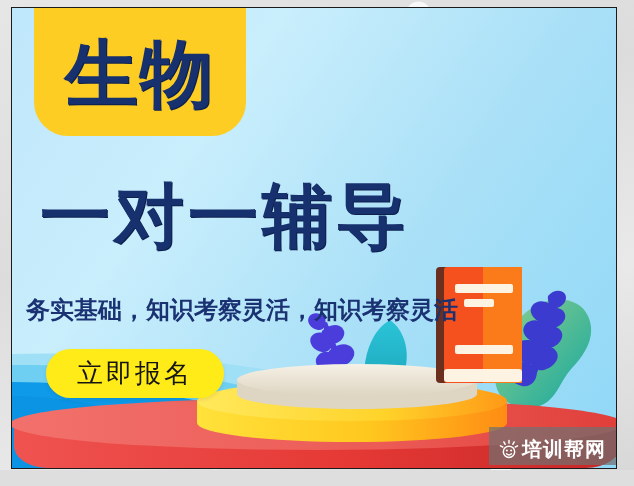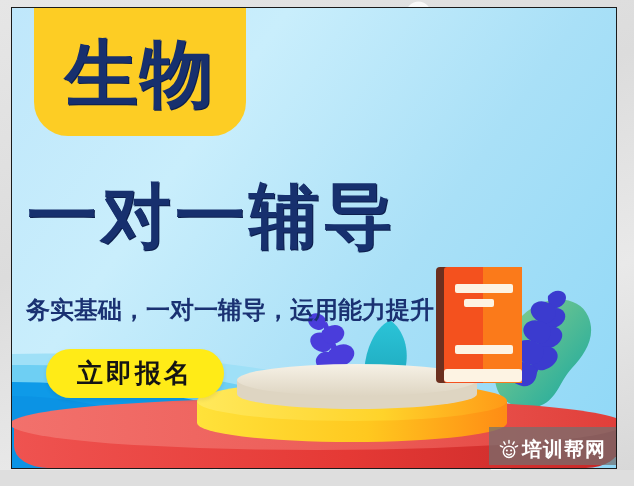--- a/index.html
+++ b/index.html
@@ -47,39 +47,39 @@
     background:#fdcd24;border-radius:0 0 34px 34px;
     display:flex;align-items:center;justify-content:center;
   }
   #badge .txt{
     font-size:73px;font-weight:700;color:#17306e;letter-spacing:2px;
     line-height:1;margin-top:14px;
     text-shadow:1px 1px 0 #0d1f4d;
   }
   
   #headline{
-    position:absolute;left:15px;top:173px;width:470px;
+    position:absolute;left:28px;top:173px;width:470px;
     font-size:70px;font-weight:700;color:#17306e;letter-spacing:4px;
     line-height:1;white-space:nowrap;
     text-shadow:1px 1px 0 #0d1f4d;
   }
   
   #subtitle{
     position:absolute;left:14px;top:286px;
     font-size:24px;font-weight:700;color:#1a3172;letter-spacing:0px;
     white-space:nowrap;
   }
   
   #cta{
     position:absolute;left:34px;top:341px;width:178px;height:49px;
     background:#ffeb17;border-radius:26px;border:none;
     display:flex;align-items:center;justify-content:center;cursor:pointer;
     box-shadow:0 2px 4px rgba(0,0,0,.08);
   }
-  #cta .txt{font-size:26px;font-weight:700;color:#141414;letter-spacing:3px;}
+  #cta .txt{font-size:26px;font-weight:400;color:#141414;letter-spacing:3px;}
   
   #art{position:absolute;left:0;top:0;width:606px;height:462px;pointer-events:none;}
   
   #wm{
     position:absolute;right:0;bottom:3px;height:31px;
     background:rgba(112,112,112,.72);
     display:flex;align-items:center;gap:2px;padding:7px 10px 0 9px;
   }
   #wm .wmtxt{color:#ffffff;font-size:20px;font-weight:700;letter-spacing:1px;}
   #wm .wmicon{width:22px;height:22px;display:block;}
@@ -191,21 +191,21 @@
         <rect x="432" y="361" width="78" height="13" rx="3" fill="#fdf3e3"></rect>
       </g>
     </svg>
 
     <div id="badge">
       <span class="txt">生物</span>
     </div>
 
     <div id="headline">一对一辅导</div>
 
-    <div id="subtitle">务实基础，一对一辅导，运用能力提升</div>
+    <div id="subtitle">务实基础，知识考察灵活，知识考察灵活</div>
 
     <div id="cta">
       <span class="txt">立即报名</span>
     </div>
 
     <div id="wm">
       <svg class="wmicon" viewBox="0 0 24 24">
         <g stroke="#ffffff" stroke-width="1.6" stroke-linecap="round" fill="none">
           <path d="M12 1.5v3M6.4 3.2l1.4 2.6M17.6 3.2l-1.4 2.6M2.6 7.4l2.6 1.3M21.4 7.4l-2.6 1.3"></path>
           <circle cx="12" cy="14" r="6.2"></circle>

